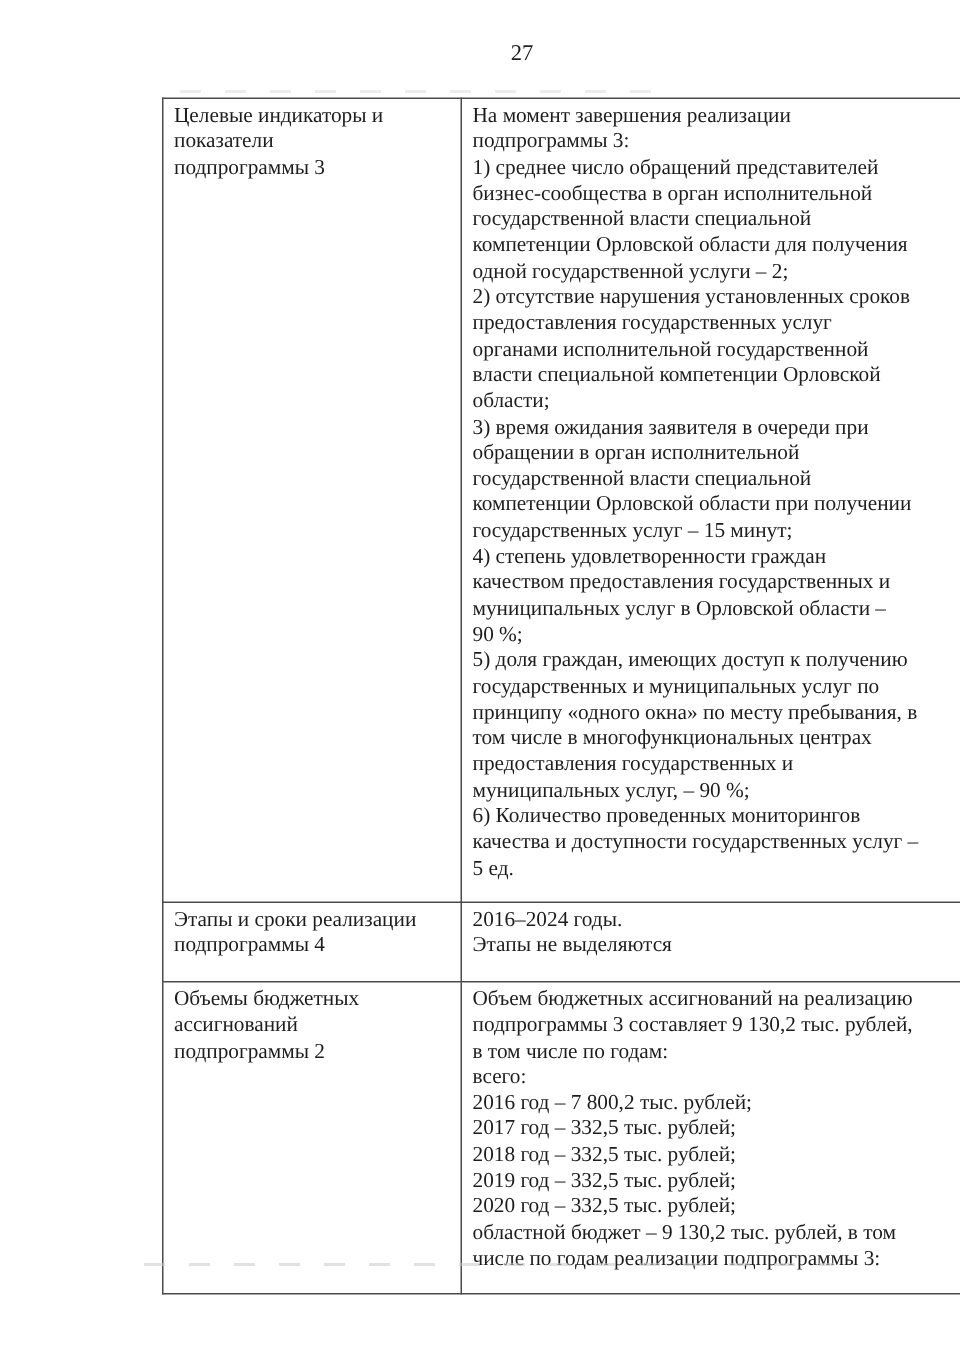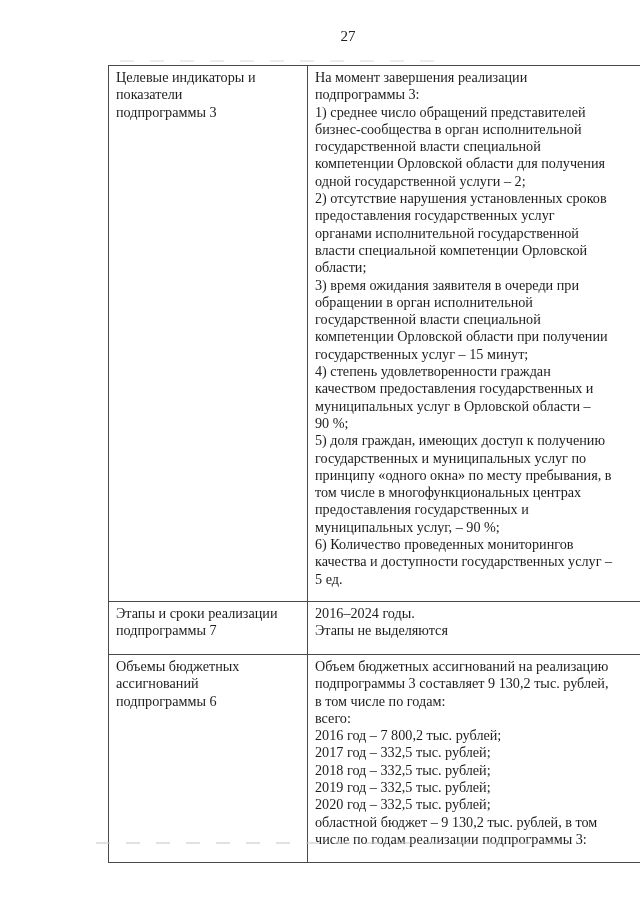--- a/index.html
+++ b/index.html
@@ -105,28 +105,28 @@
 принципу «одного окна» по месту пребывания, в
 том числе в многофункциональных центрах
 предоставления государственных и
 муниципальных услуг, – 90 %;
 6) Количество проведенных мониторингов
 качества и доступности государственных услуг –
 5 ед.</td>
       </tr>
       <tr class="row-stages">
         <td class="label-cell">Этапы и сроки реализации
-подпрограммы 7</td>
+подпрограммы 4</td>
         <td class="content-cell">2016–2024 годы.
 Этапы не выделяются</td>
       </tr>
       <tr class="row-budget">
         <td class="label-cell">Объемы бюджетных
 ассигнований
-подпрограммы 6</td>
+подпрограммы 2</td>
         <td class="content-cell">Объем бюджетных ассигнований на реализацию
 подпрограммы 3 составляет 9 130,2 тыс. рублей,
 в том числе по годам:
 всего:
 2016 год – 7 800,2 тыс. рублей;
 2017 год – 332,5 тыс. рублей;
 2018 год – 332,5 тыс. рублей;
 2019 год – 332,5 тыс. рублей;
 2020 год – 332,5 тыс. рублей;
 областной бюджет – 9 130,2 тыс. рублей, в том

